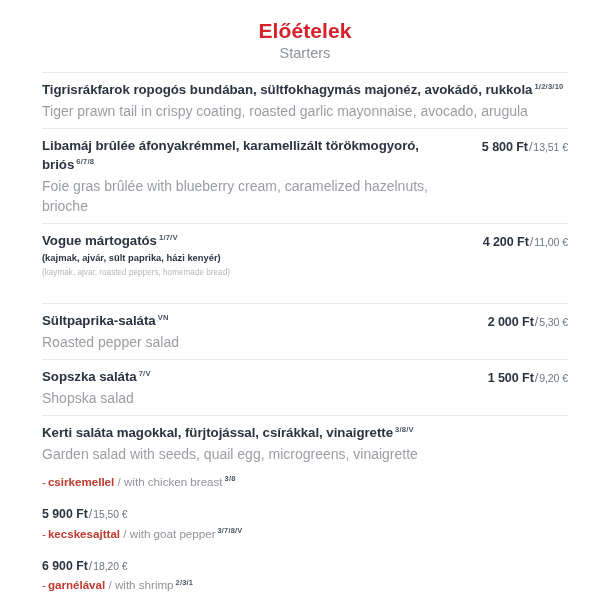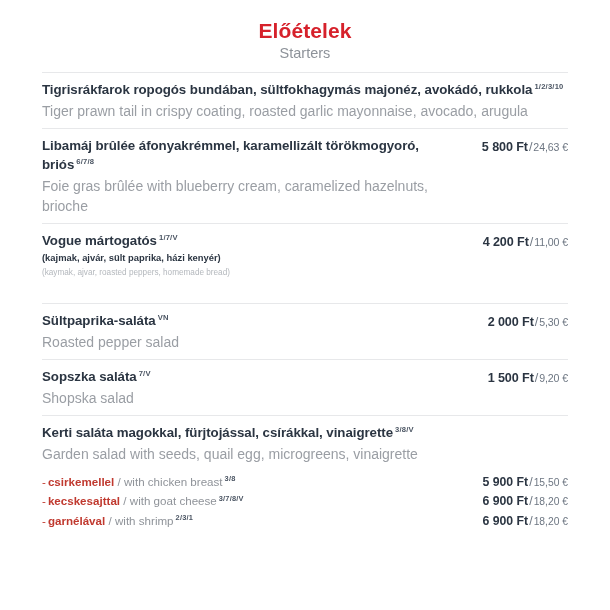--- a/index.html
+++ b/index.html
@@ -119,20 +119,21 @@
   }
 
   
   .variants { margin-top: 8px; }
   .variant-row {
     display: flex;
     align-items: baseline;
     justify-content: space-between;
     gap: 14px;
     line-height: 1.58;
+    flex-direction: column;
   }
   .variant-left {
     font-size: 11.6px;
     color: #8f9399;
     white-space: nowrap;
   }
   .variant-dash { color: #c0392f; margin-right: 2px; }
   .variant-hu {
     color: #c0392f;
     font-weight: 700;
@@ -175,21 +176,21 @@
       </div>
     </div>
 
     <div class="item with-rule">
       <div class="item-row">
         <div class="item-left">
           <div class="name-hu"><span>Libamáj brûlée áfonyakrémmel, karamellizált törökmogyoró, briós</span><span class="allerg">6/7/8</span></div>
           <div class="name-en">Foie gras brûlée with blueberry cream, caramelized hazelnuts, brioche</div>
         </div>
         <div class="item-right">
-          <span class="price"><span>5 800 Ft</span><span class="sep">/</span><span class="eur">24,63 €</span></span>
+          <span class="price"><span>5 800 Ft</span><span class="sep">/</span><span class="eur">13,51 €</span></span>
         </div>
       </div>
     </div>
 
     <div class="item with-rule">
       <div class="item-row">
         <div class="item-left">
           <div class="name-hu"><span>Vogue mártogatós</span><span class="allerg">1/7/V</span></div>
           <div class="sub-hu">(kajmak, ajvár, sült paprika, házi kenyér)</div>
           <div class="sub-en">(kaymak, ajvar, roasted peppers, homemade bread)</div>
@@ -235,21 +236,21 @@
         </div>
       </div>
 
       <div class="variants">
         <div class="variant-row">
           <div class="variant-left"><span class="variant-dash">-</span><span class="variant-hu">csirkemellel</span> <span class="variant-en">/</span> <span class="variant-en">with chicken breast</span><span class="allerg">3/8</span></div>
           <div class="variant-price"><span>5 900 Ft</span><span class="sep">/</span><span class="eur">15,50 €</span></div>
         </div>
 
         <div class="variant-row">
-          <div class="variant-left"><span class="variant-dash">-</span><span class="variant-hu">kecskesajttal</span> <span class="variant-en">/</span> <span class="variant-en">with goat cheese</span><span class="allerg">3/7/8/V</span></div>
+          <div class="variant-left"><span class="variant-dash">-</span><span class="variant-hu">kecskesajttal</span> <span class="variant-en">/</span> <span class="variant-en">with goat pepper</span><span class="allerg">3/7/8/V</span></div>
           <div class="variant-price"><span>6 900 Ft</span><span class="sep">/</span><span class="eur">18,20 €</span></div>
         </div>
 
         <div class="variant-row">
           <div class="variant-left"><span class="variant-dash">-</span><span class="variant-hu">garnélával</span> <span class="variant-en">/</span> <span class="variant-en">with shrimp</span><span class="allerg">2/3/1</span></div>
           <div class="variant-price"><span>6 900 Ft</span><span class="sep">/</span><span class="eur">18,20 €</span></div>
         </div>
       </div>
     </div>
   </div>

